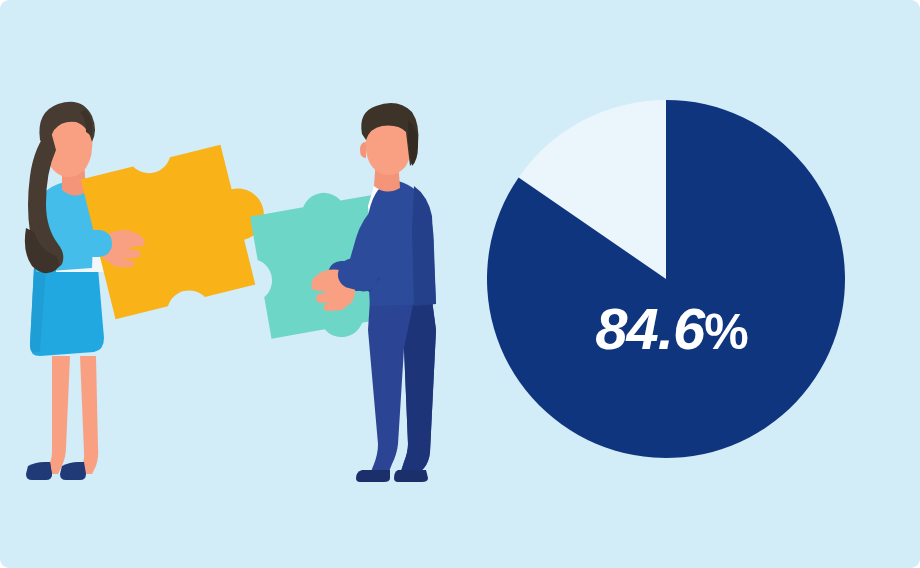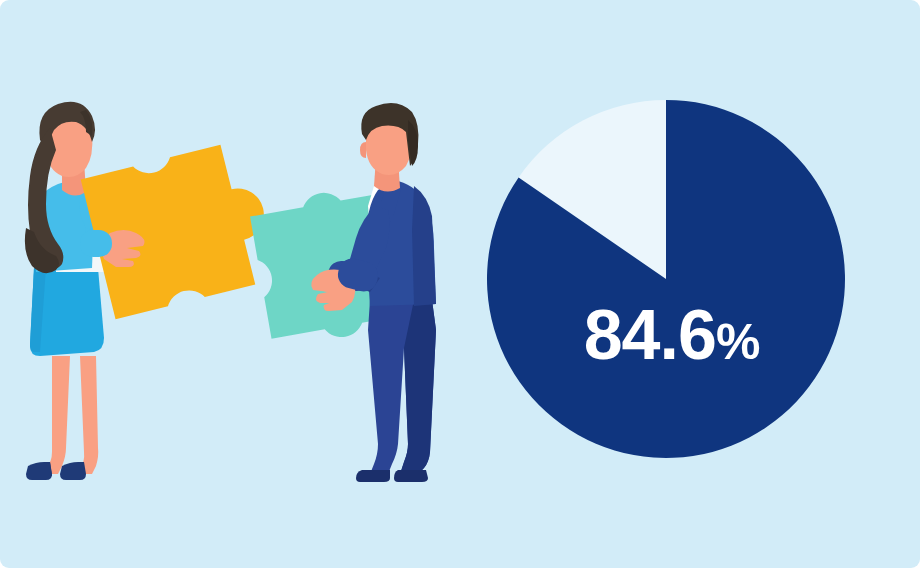--- a/index.html
+++ b/index.html
@@ -41,23 +41,24 @@
     top: 300px;
     width: 290px;
     text-align: center;
     color: #ffffff;
     font-family: "Liberation Sans", sans-serif;
     font-weight: bold;
     line-height: 1;
     white-space: nowrap;
   }
   #pct-value {
-    font-size: 70px;
+    font-size: 58px;
     letter-spacing: -1px;
     vertical-align: baseline;
+    font-style: italic;
   }
   #pct-symbol {
     font-size: 50px;
     vertical-align: baseline;
   }
 </style>
 </head>
 <body style="background: rgb(255, 255, 255);">
 
 <div id="infographic">

